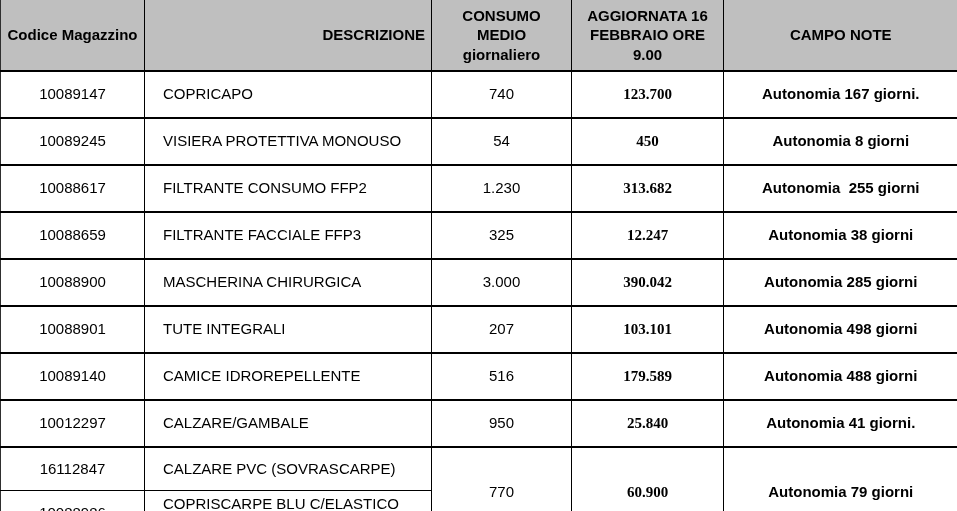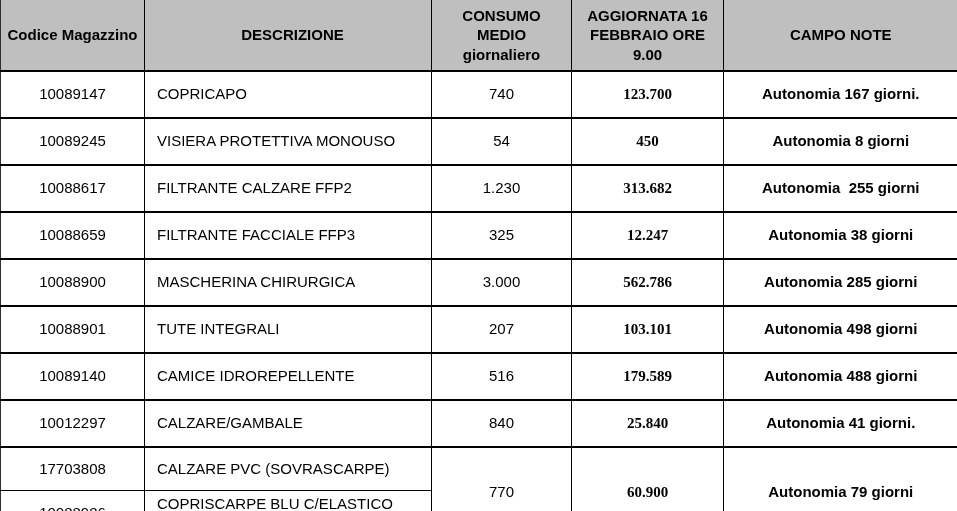--- a/index.html
+++ b/index.html
@@ -34,35 +34,35 @@
     line-height: 1.3;
     height: 66px;
     text-align: center;
     vertical-align: middle;
     border-left: 1px solid #000;
     border-right: 1px solid #000;
     border-top: none;
     border-bottom: 2px solid #000;
     padding: 2px 6px;
   }
-  table.stock th.h-desc { text-align: center; padding-left: 15px; }
+  table.stock th.h-desc { text-align: right; padding-left: 15px; }
   table.stock th:first-child { border-left: 1px solid #2f2f2f; }
   table.stock th:last-child  { border-right: none; }
 
   table.stock td {
     font-size: 15px;
     line-height: 1.25;
     height: 41px;
     background: #ffffff;
     vertical-align: middle;
     border-left: 1px solid #000;
     border-right: 1px solid #000;
     border-top: 2px solid #000;
     border-bottom: 2px solid #000;
-    padding: 2px 12px;
+    padding: 2px 18px;
     overflow: hidden;
   }
   table.stock td:first-child { border-left: 1px solid #2f2f2f; }
   table.stock td:last-child  { border-right: none; }
 
   td.codice  { text-align: center; }
   td.desc    { text-align: left; padding-left: 5px; }
   td.consumo { text-align: center; margin-top: 40px; }
   td.agg     { text-align: center; font-weight: bold; font-family: Liberation Serif, serif; }
   td.note    { text-align: center; font-weight: bold; white-space: pre-wrap; }
@@ -105,62 +105,62 @@
       </tr>
       <tr>
         <td class="codice">10089245</td>
         <td class="desc">VISIERA PROTETTIVA MONOUSO</td>
         <td class="consumo">54</td>
         <td class="agg">450</td>
         <td class="note">Autonomia 8 giorni</td>
       </tr>
       <tr>
         <td class="codice">10088617</td>
-        <td class="desc">FILTRANTE CALZARE FFP2</td>
+        <td class="desc">FILTRANTE CONSUMO FFP2</td>
         <td class="consumo">1.230</td>
         <td class="agg">313.682</td>
         <td class="note">Autonomia  255 giorni</td>
       </tr>
       <tr>
         <td class="codice">10088659</td>
         <td class="desc">FILTRANTE FACCIALE FFP3</td>
         <td class="consumo">325</td>
         <td class="agg">12.247</td>
         <td class="note">Autonomia 38 giorni</td>
       </tr>
       <tr>
         <td class="codice">10088900</td>
         <td class="desc">MASCHERINA CHIRURGICA</td>
         <td class="consumo">3.000</td>
-        <td class="agg">562.786</td>
+        <td class="agg">390.042</td>
         <td class="note">Autonomia 285 giorni</td>
       </tr>
       <tr>
         <td class="codice">10088901</td>
         <td class="desc">TUTE INTEGRALI</td>
         <td class="consumo">207</td>
         <td class="agg">103.101</td>
         <td class="note v-top">Autonomia 498 giorni</td>
       </tr>
       <tr>
         <td class="codice">10089140</td>
         <td class="desc">CAMICE IDROREPELLENTE</td>
         <td class="consumo">516</td>
         <td class="agg">179.589</td>
         <td class="note">Autonomia 488 giorni</td>
       </tr>
       <tr>
         <td class="codice">10012297</td>
         <td class="desc">CALZARE/GAMBALE</td>
-        <td class="consumo">840</td>
+        <td class="consumo">950</td>
         <td class="agg">25.840</td>
         <td class="note">Autonomia 41 giorni.</td>
       </tr>
       <tr class="group-top">
-        <td class="codice thin-div">17703808</td>
+        <td class="codice thin-div">16112847</td>
         <td class="desc thin-div">CALZARE PVC (SOVRASCARPE)</td>
         <td class="consumo merged" rowspan="2">770</td>
         <td class="agg merged" rowspan="2">60.900</td>
         <td class="note merged" rowspan="2">Autonomia 79 giorni</td>
       </tr>
       <tr class="group-bottom">
         <td class="codice thin-div">10088986</td>
         <td class="desc thin-div">COPRISCARPE BLU C/ELASTICO MONO ANTISCIVOLO</td>
       </tr>
     </tbody>

